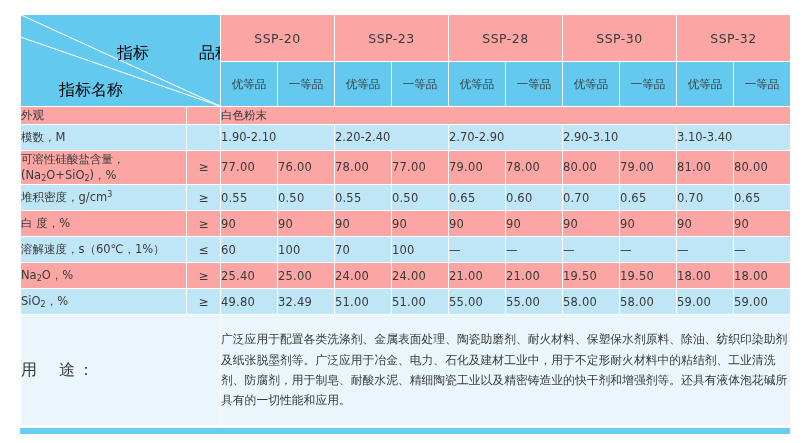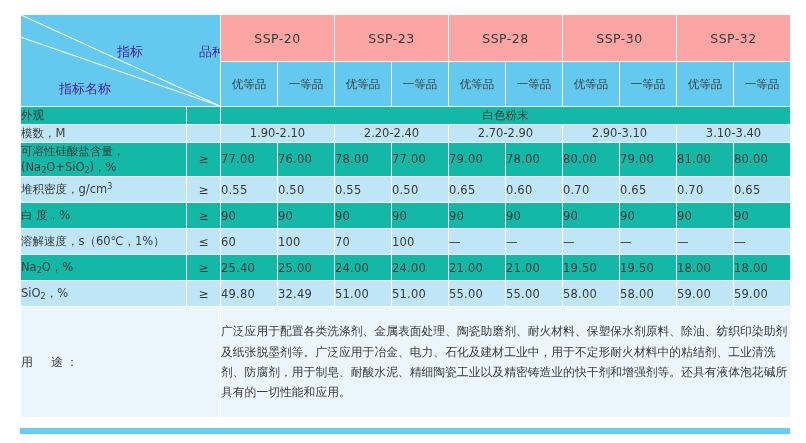--- a/index.html
+++ b/index.html
@@ -62,64 +62,64 @@
     overflow: hidden;
   }
   .corner svg {
     position: absolute;
     left: 0; top: 0;
     width: 100%; height: 100%;
     display: block;
   }
   .corner .lbl {
     position: absolute;
-    font-size: 13px;
-    color: #4c1d95;
+    font-size: 16px;
+    color: #000000;
     white-space: nowrap;
   }
   .corner .lbl-zhibiao { left: 96px; top: 28px; }
   .corner .lbl-pinzhong { left: 178px; top: 28px; text-align: right; }
   .corner .lbl-mingcheng { left: 38px; top: 65px; }
 
   
-  .rowA td { background: #14b8a6; }
+  .rowA td { background: #fca5a5; }
   .rowB td { background: #bfe6f7; }
 
   td.name {
     text-align: left;
     padding: 2px 4px 2px 12px;
     font-size: 11.5px;
     line-height: 1.45;
     white-space: nowrap;
   }
   td.sym {
     text-align: center;
     font-size: 12px;
     width: 34px;
   }
   td.val {
     text-align: left;
     font-size: 11.5px;
     letter-spacing: .2px;
   }
   td.span-all, td.span2 {
-    text-align: center;
+    text-align: left;
     font-size: 11.5px;
   }
   .r-h1 { height: 17px; }
-  .r-h2 { height: 18px; }
+  .r-h2 { height: 26px; }
   .r-tall { height: 34px; }
   .r-std { height: 26px; }
 
   
   .usefold td { background: #eaf6fc; }
   td.use-label {
     text-align: left;
     padding-left: 28px;
-    font-size: 12px;
+    font-size: 16px;
     vertical-align: middle;
     letter-spacing: 3px;
   }
   td.use-text {
     text-align: left;
     padding: 10px 10px 10px 14px;
     font-size: 11.8px;
     line-height: 1.72;
     vertical-align: middle;
   }

